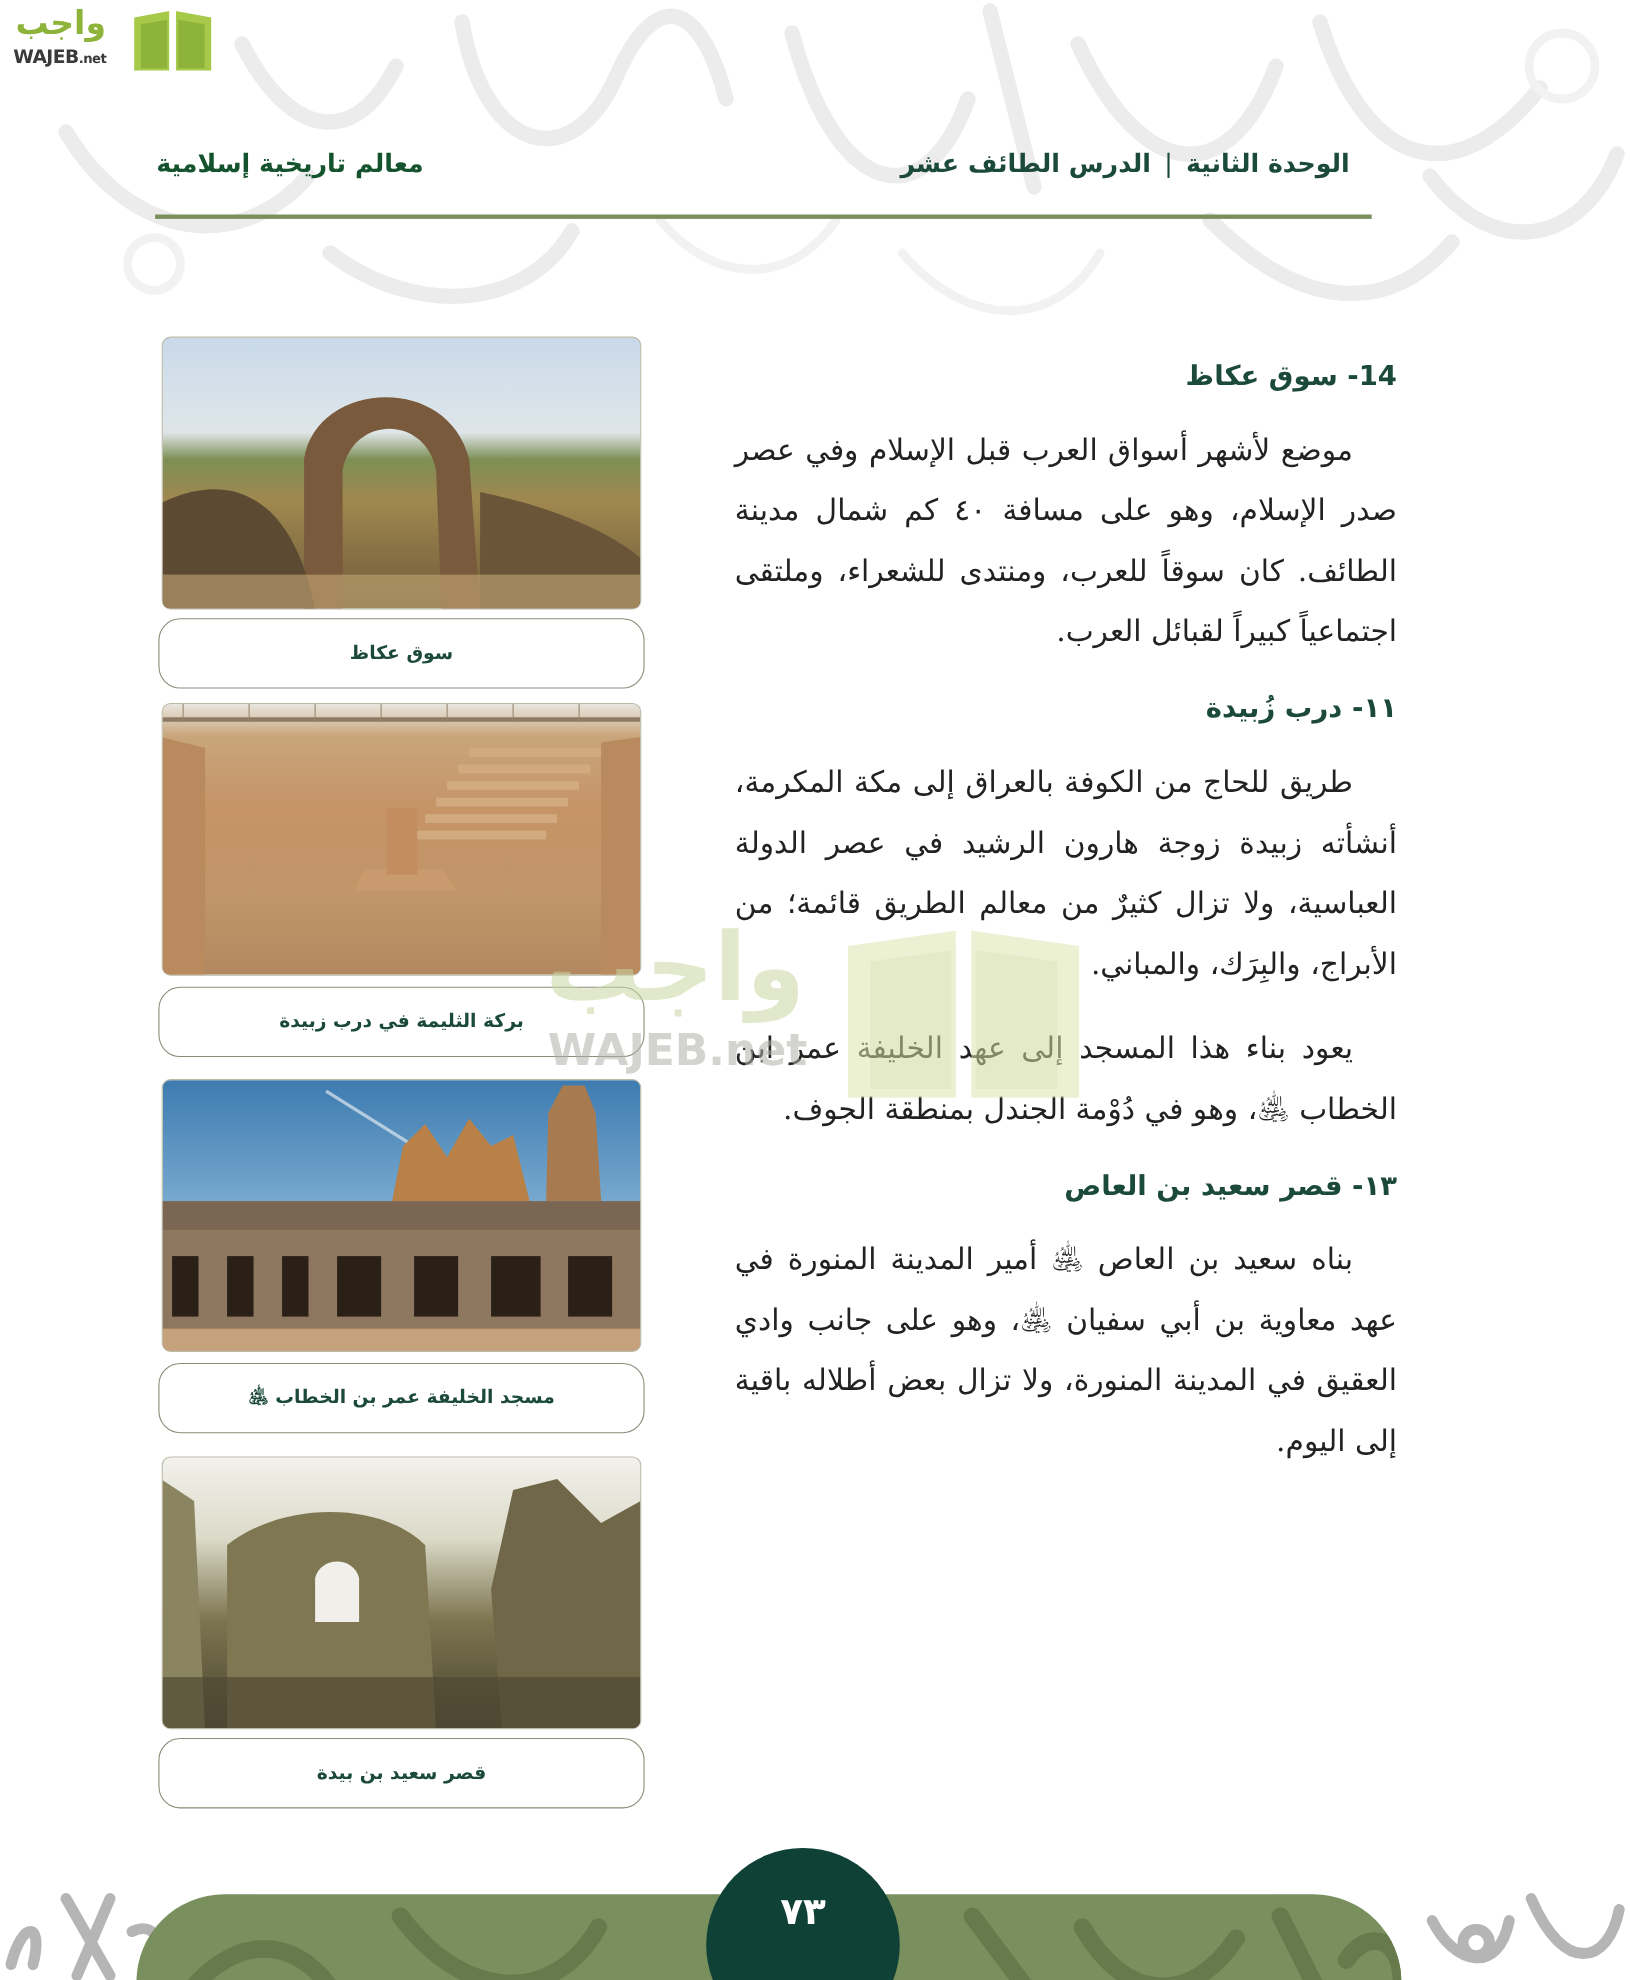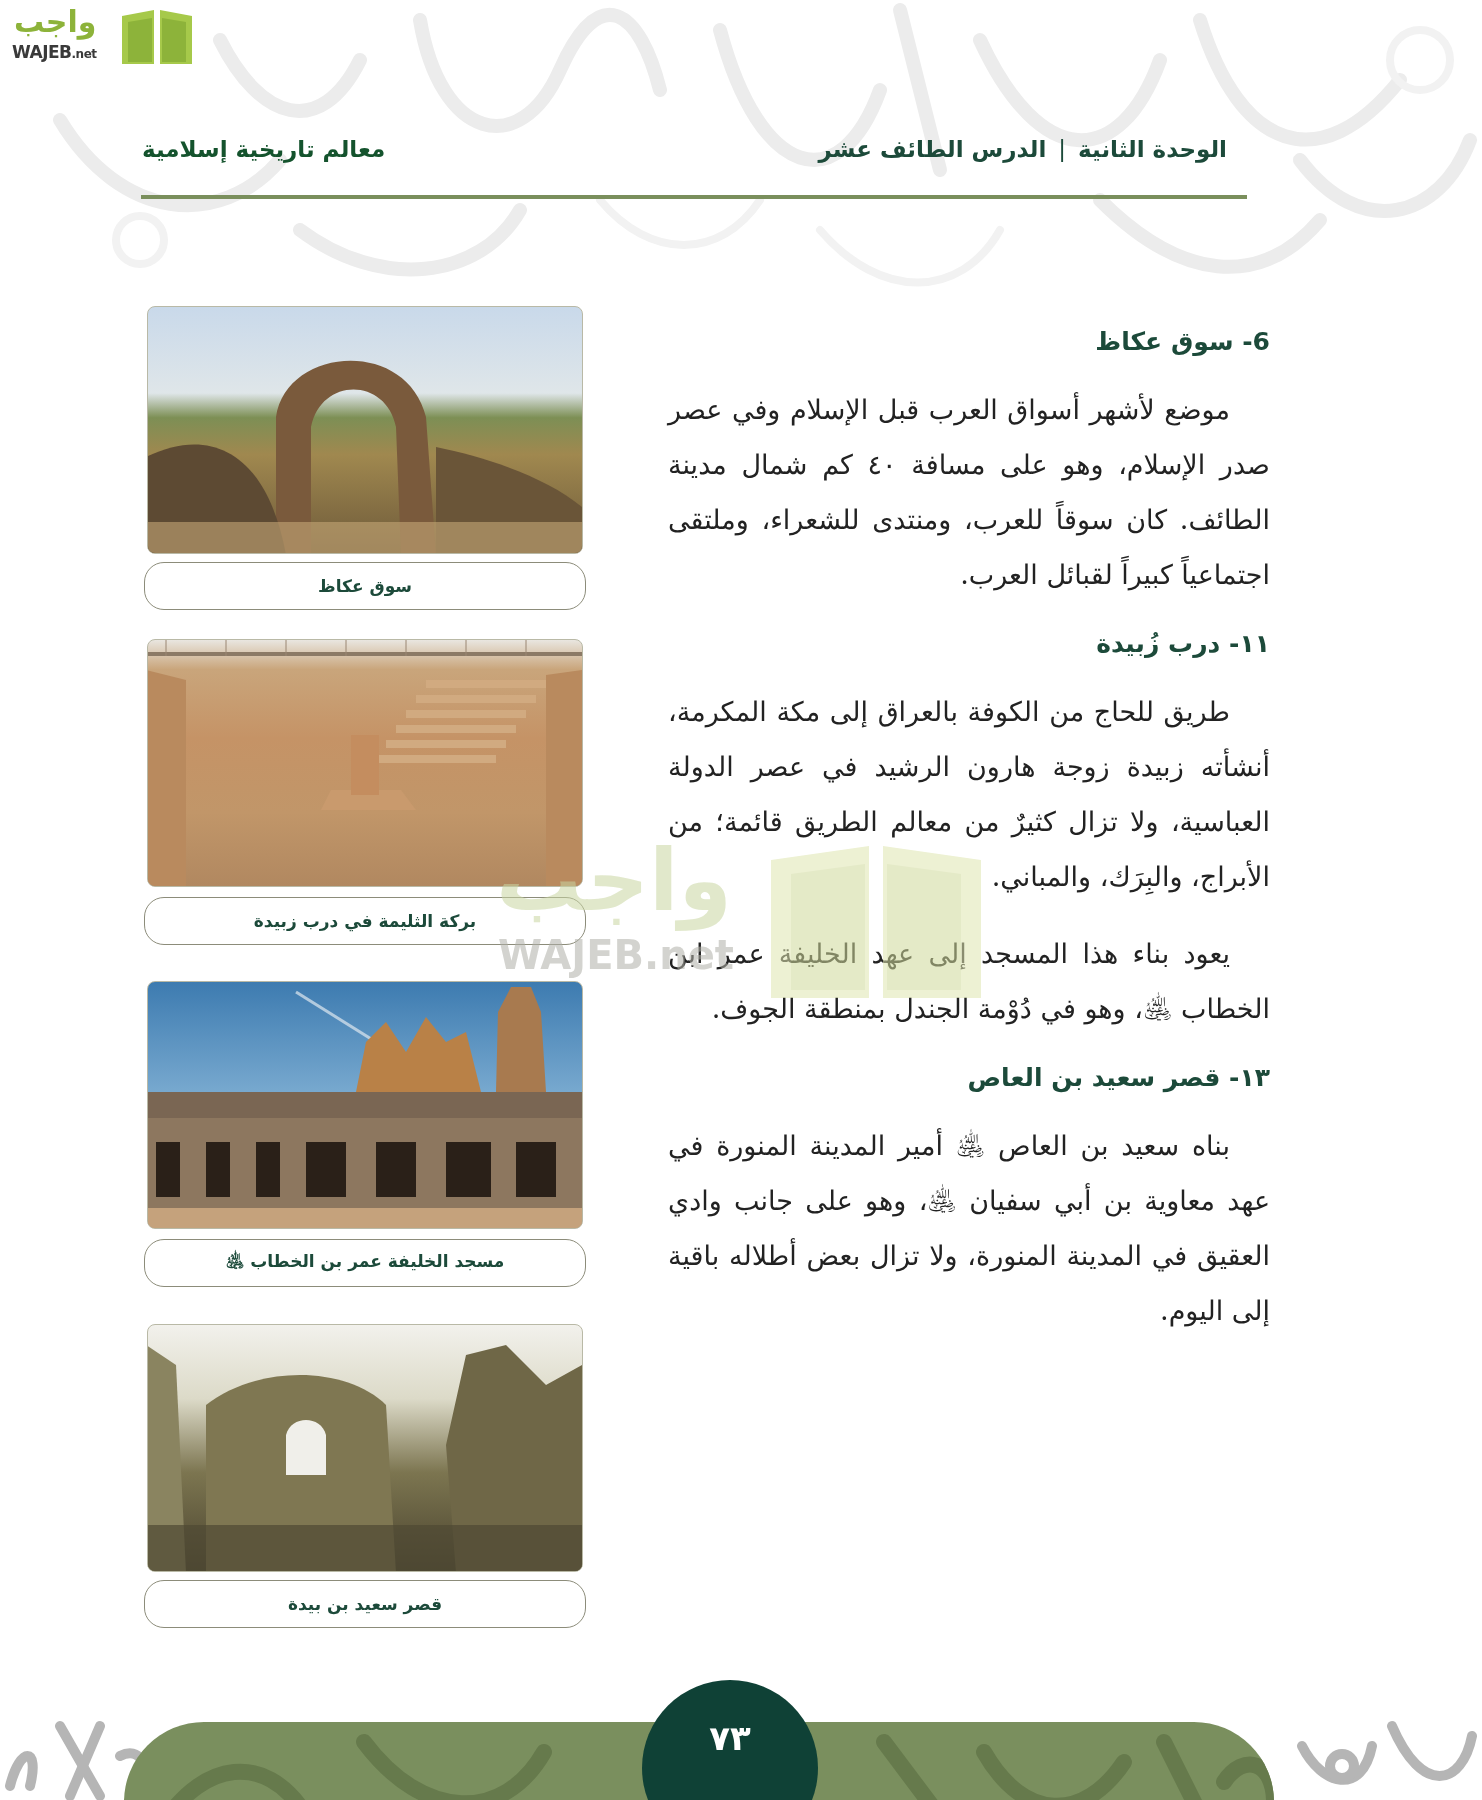--- a/index.html
+++ b/index.html
@@ -71,21 +71,21 @@
     }
     .sec { margin-bottom: 22px; }
 
     
     .fig { position: absolute; left: 147px; width: 436px; }
     .photo {
       width: 436px; height: 248px; border-radius: 8px; overflow: hidden;
       border: 1px solid #b9b9a6; position: relative;
     }
     .caption {
-      position: absolute; left: -3px; width: 442px; height: 48px;
+      position: absolute; left: -3px; width: 442px; height: 64px;
       border: 1.5px solid #8c8c7a; border-radius: 20px;
       background: #ffffff;
       display: flex; align-items: center; justify-content: center;
       font-family: "DejaVu Sans", sans-serif; font-weight: bold;
       font-size: 17px; color: #1c4a3a;
     }
 
     
     .p1 { background: linear-gradient(180deg, #c9d9ea 0%, #dfe6e9 35%, #7d8f55 45%, #a0884f 60%, #6e5a3a 100%); }
     
@@ -179,21 +179,21 @@
 <div class="header">
   <div class="header-right">
     <span>الوحدة الثانية</span><span class="sep">|</span><span>الدرس الطائف عشر</span>
   </div>
   <div class="header-left">معالم تاريخية إسلامية</div>
 </div>
 <div class="header-rule"></div>
 
 <div class="text-col">
   <div class="sec">
-    <div class="section-title">6- سوق عكاظ</div>
+    <div class="section-title">14- سوق عكاظ</div>
     <p class="section-body">موضع لأشهر أسواق العرب قبل الإسلام وفي عصر صدر الإسلام، وهو على مسافة ٤٠ كم شمال مدينة الطائف. كان سوقاً للعرب، ومنتدى للشعراء، وملتقى اجتماعياً كبيراً لقبائل العرب.</p>
   </div>
   <div class="sec">
     <div class="section-title">١١- درب زُبيدة</div>
     <p class="section-body">طريق للحاج من الكوفة بالعراق إلى مكة المكرمة، أنشأته زبيدة زوجة هارون الرشيد في عصر الدولة العباسية، ولا تزال كثيرٌ من معالم الطريق قائمة؛ من الأبراج، والبِرَك، والمباني.</p>
   </div>
   <div class="sec">
     <p class="section-body">يعود بناء هذا المسجد إلى عهد الخليفة عمر ابن الخطاب ﵁، وهو في دُوْمة الجندل بمنطقة الجوف.</p>
   </div>
   <div class="sec">

